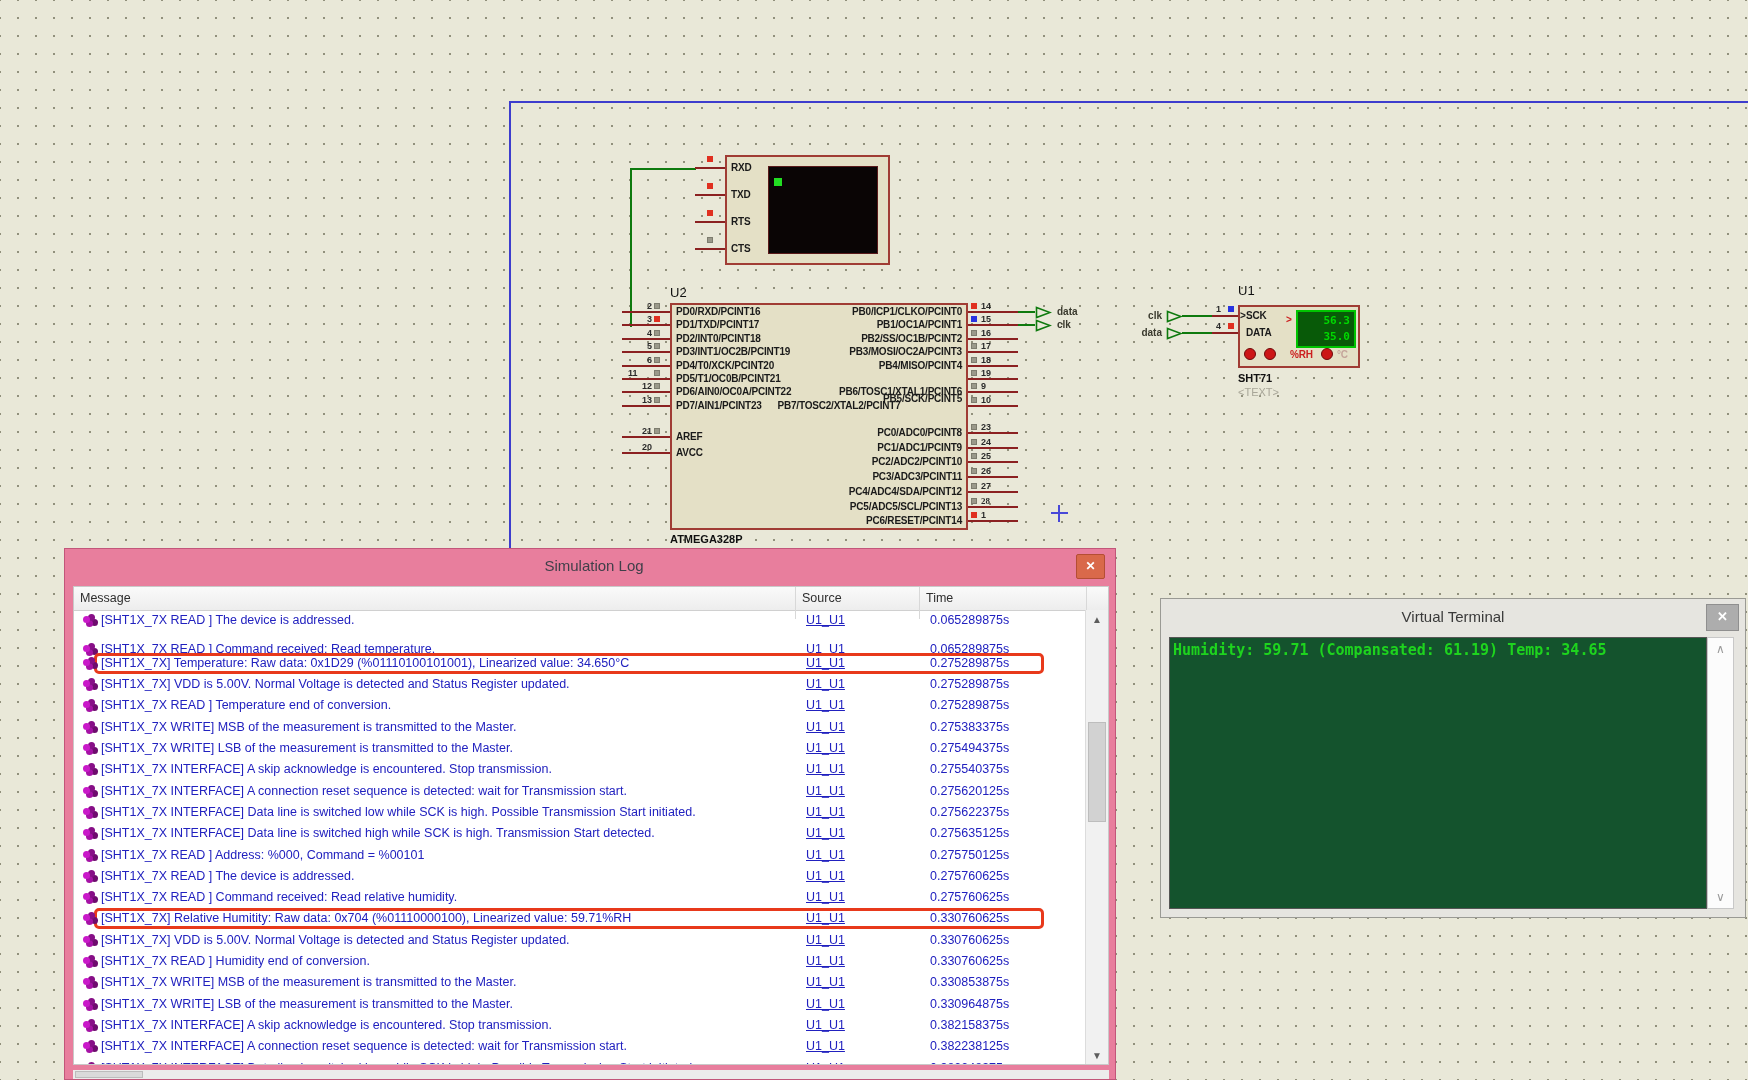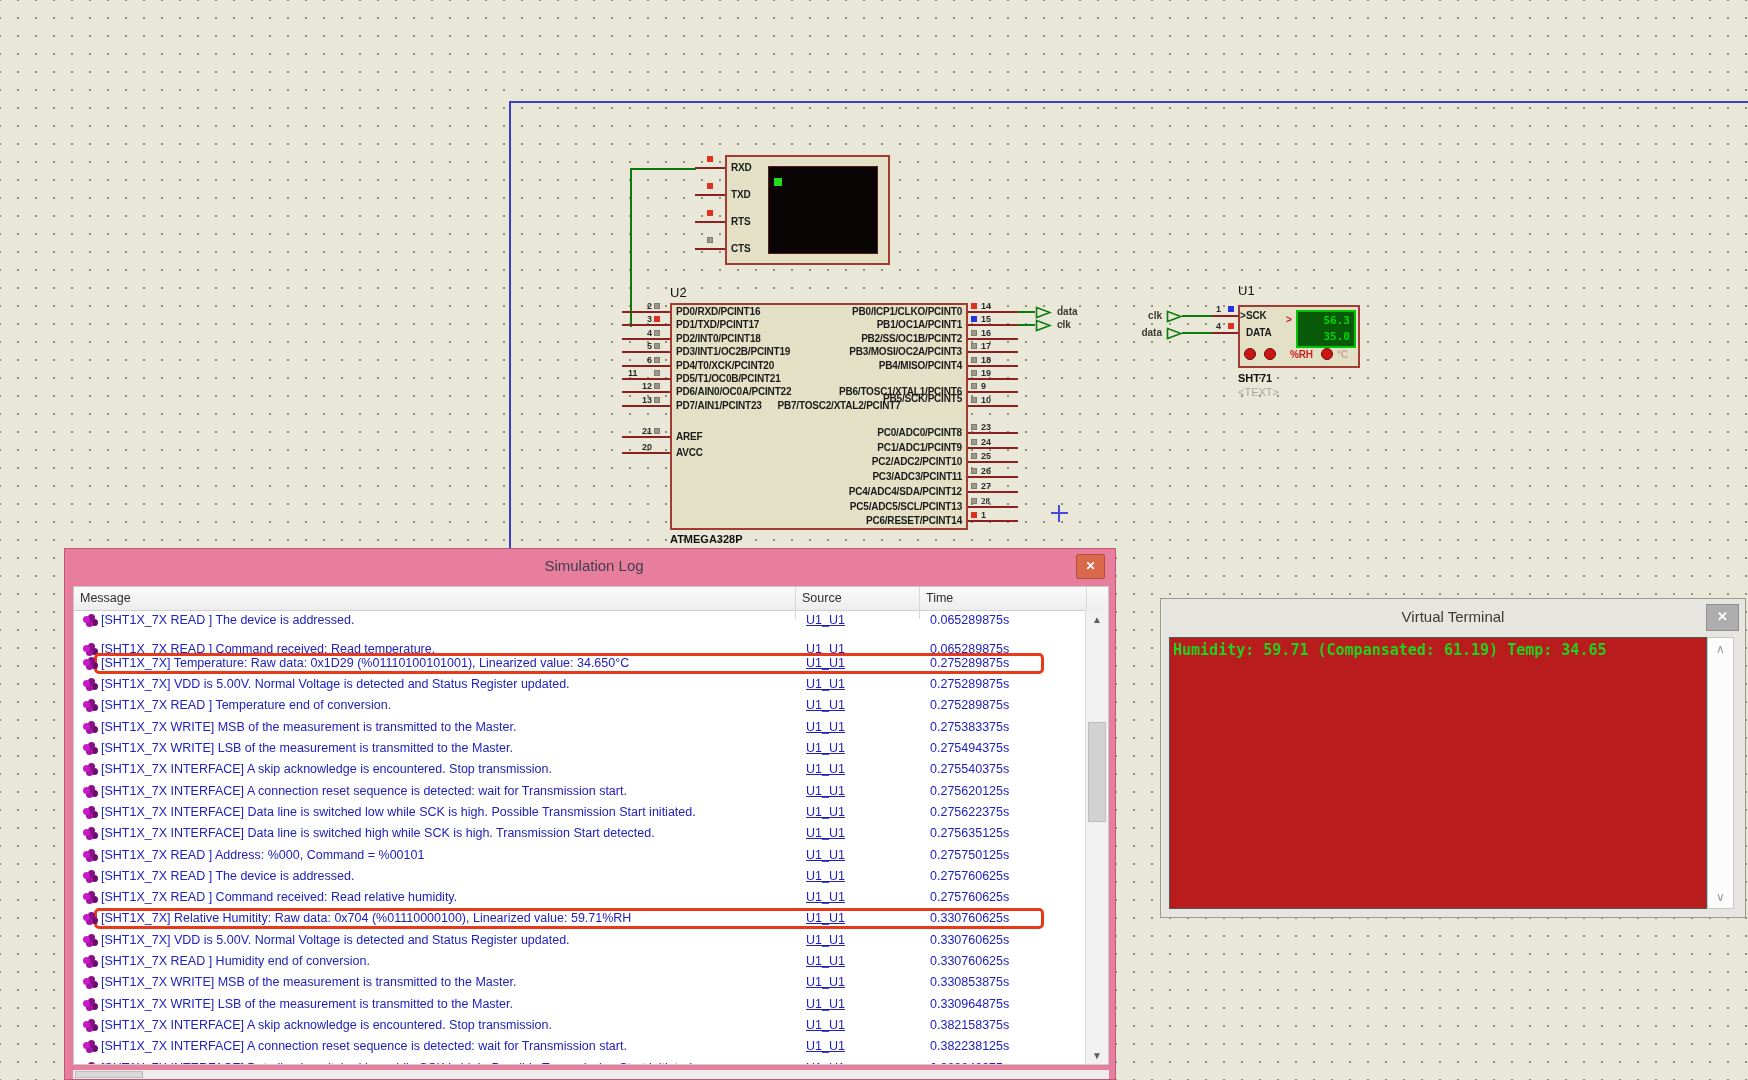--- a/index.html
+++ b/index.html
@@ -45,21 +45,21 @@
   .vscroll{position:absolute;right:0;top:23px;width:23px;height:456px;background:#f1f1f1;border-left:1px solid #dcdcdc;box-sizing:border-box;}
   .sarrow{position:absolute;left:0;width:100%;height:20px;text-align:center;color:#5d5d5d;font-size:10px;line-height:20px;background:#f1f1f1;}
   .sthumb{position:absolute;left:2px;width:18px;background:#d2d2d2;border:1px solid #bdbdbd;box-sizing:border-box;}
   #loghscroll{position:absolute;left:8px;bottom:0;width:1036px;height:9px;background:#ececec;}
   #loghthumb{position:absolute;left:2px;top:1px;width:68px;height:7px;background:#dadada;border:1px solid #bcbcbc;box-sizing:border-box;}
   
   #vtwin{position:absolute;left:1160px;top:598px;width:586px;height:320px;background:#e6e5e0;border:1px solid #9a9a94;box-sizing:border-box;}
   #vttitle{position:absolute;left:0;top:0;width:100%;height:36px;text-align:center;line-height:36px;font-size:15px;color:#3a3a3a;}
   #vtclose{position:absolute;right:6px;top:5px;width:31px;height:25px;background:#adadad;border:1px solid #8f8f8f;color:#fff;
     font-size:13px;font-weight:bold;text-align:center;line-height:24px;}
-  #vtscreen{position:absolute;left:8px;top:38px;width:538px;height:272px;background:#b91c1c;border:1px solid #555;box-sizing:border-box;}
+  #vtscreen{position:absolute;left:8px;top:38px;width:538px;height:272px;background:#14532d;border:1px solid #555;box-sizing:border-box;}
   #vttext{position:absolute;left:3px;top:3px;font-family:"DejaVu Sans Mono",monospace;font-weight:bold;font-size:15px;color:#1ed41e;white-space:pre;}
   #vtscroll{position:absolute;left:546px;top:38px;width:27px;height:272px;background:#fcfcfc;border:1px solid #c8c8c8;box-sizing:border-box;}
   .vtar{position:absolute;left:0;width:100%;text-align:center;color:#9b9b9b;font-size:12px;height:18px;line-height:18px;}
   
   #u1disp{position:absolute;left:156px;top:26px;width:60px;height:38px;background:#085a08;border:2px solid #00c400;box-sizing:border-box;}
   .dline{position:absolute;right:4px;font-family:"DejaVu Sans Mono",monospace;font-weight:bold;font-size:11px;color:#00d800;line-height:12px;}
   
   .crossbar{position:absolute;background:#4848d8;}
   #vtsym-screen{position:absolute;left:148px;top:26px;width:110px;height:88px;background:#0a0505;border:1px solid #5a1a1a;box-sizing:border-box;}
   #vtsym-cursor{position:absolute;left:5px;top:11px;width:8px;height:8px;background:#22dd22;}

